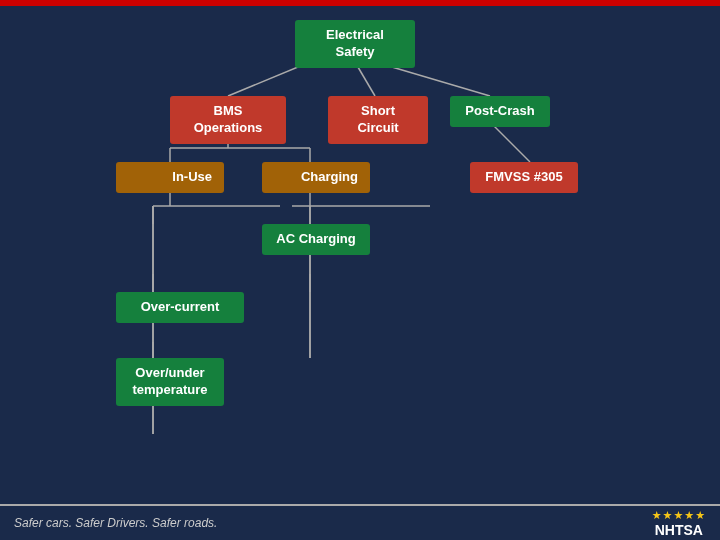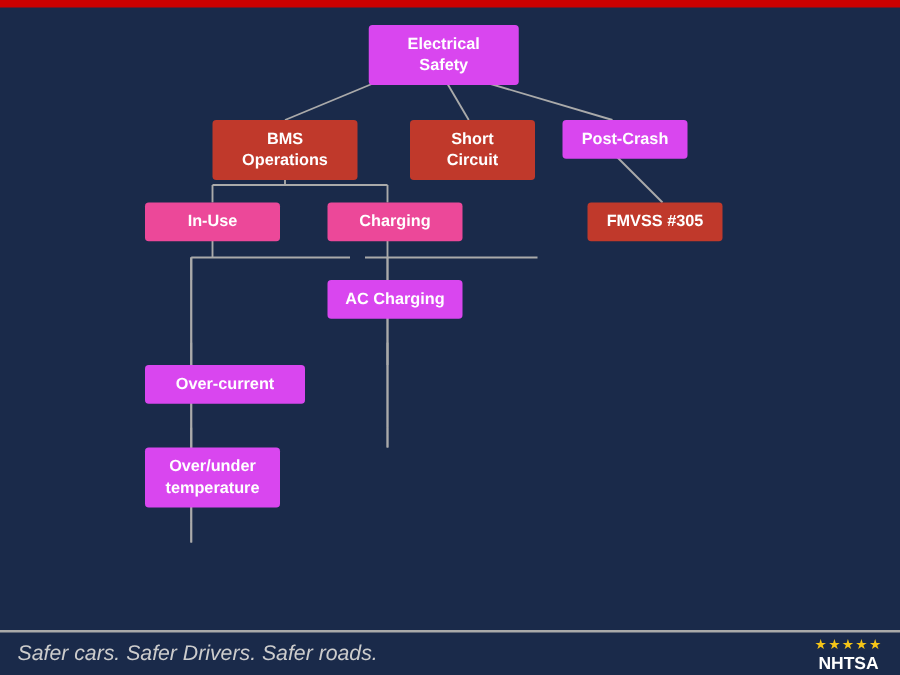--- a/index.html
+++ b/index.html
@@ -20,28 +20,29 @@
     .node {
       border-radius: 3px;
       text-align: center;
       font-size: 13px;
       font-weight: bold;
       color: white;
       padding: 7px 12px;
       line-height: 1.3;
     }
     .node-blue {
-      background: #d946ef;
+      background: #15803d;
       text-align: center;
     }
     .node-red {
       background: #c0392b;
     }
     .node-green {
-      background: #ec4899;
+      background: #a16207;
+      text-align: right;
     }
     
     svg.connector {
       position: absolute;
       top: 0; left: 0;
       width: 720px;
       height: 540px;
       pointer-events: none;
     }
     line, path {
@@ -67,21 +68,21 @@
       height: 36px;
       background: #1a2a4a;
       border-top: 2px solid #aaa;
       display: flex;
       align-items: center;
       justify-content: space-between;
       padding: 0 14px;
     }
     .footer-text {
       color: #ccc;
-      font-size: 17px;
+      font-size: 12px;
       font-style: italic;
     }
     .nhtsa-logo {
       display: flex;
       flex-direction: column;
       align-items: center;
     }
     .stars {
       color: #f5c518;
       font-size: 11px;

